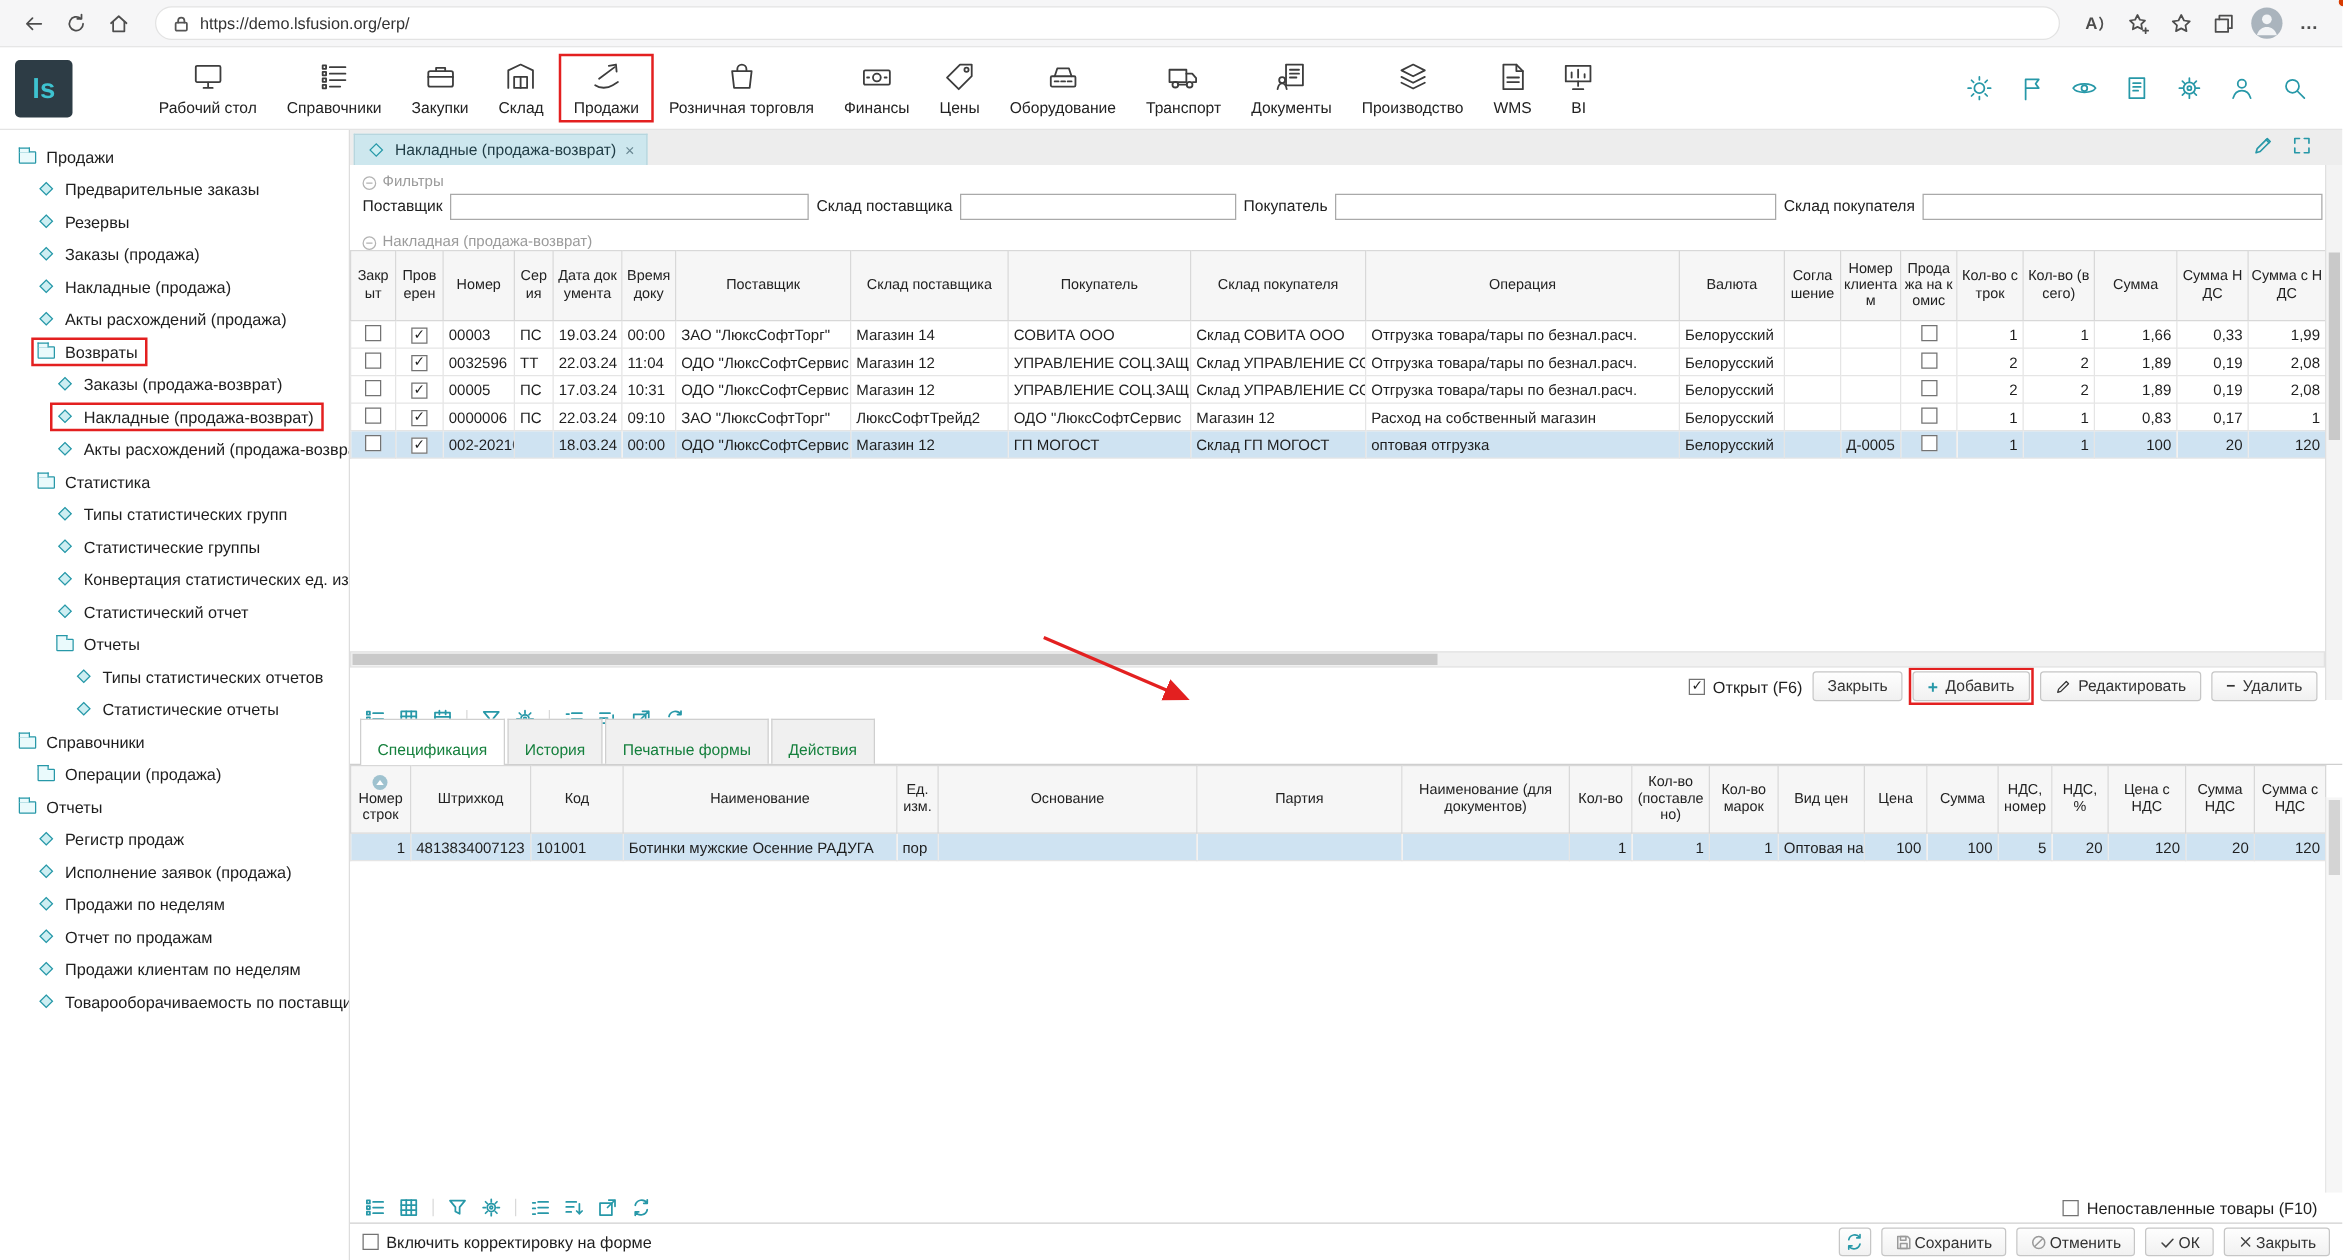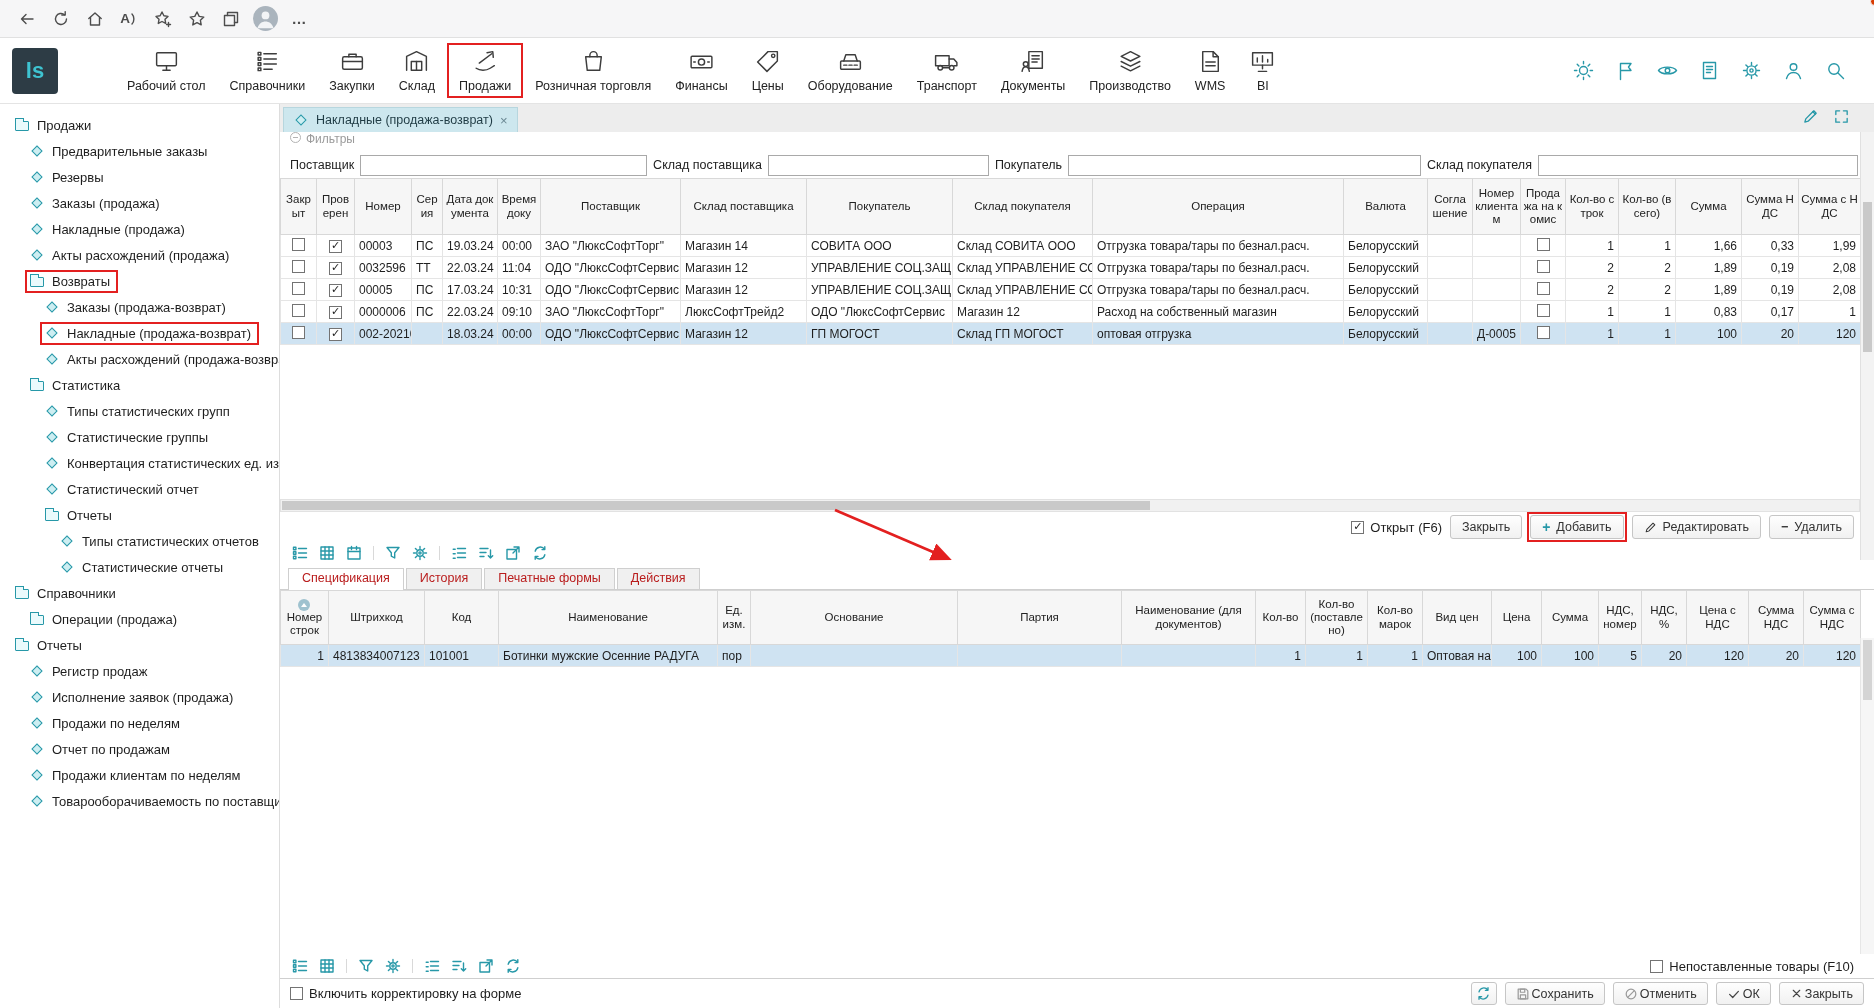--- a/index.html
+++ b/index.html
@@ -35,21 +35,21 @@
 .ti{display:inline-flex;width:16px;justify-content:center}
 .ti-leaf{width:8px;height:8px;background:#cdeef2;border:1px solid #2798a8;transform:rotate(45deg)}
 .ti-folder{width:14px;height:10px;border:1px solid #2798a8;background:#eafafc;position:relative;border-radius:1px;margin-top:2px}
 .ti-folder::before{content:"";position:absolute;top:-4px;left:-1px;width:7px;height:3px;border:1px solid #2798a8;border-bottom:none;background:#eafafc}
 
 .main{flex:1;display:flex;flex-direction:column;position:relative;background:#fff;min-width:0}
 .tabbar{height:28px;background:#ededed;display:flex;align-items:flex-end;padding-left:3px;position:relative;flex:0 0 auto}
 .tab{height:25px;background:#cde7ee;border:1px solid #b7d6de;border-bottom:none;display:flex;align-items:center;gap:7px;padding:0 9px;font-size:12.5px;color:#1f3b44}
 .tab-close{color:#6a8893;font-size:13px;line-height:1}
 .tabbar-actions{position:absolute;right:24px;top:4px;display:flex;gap:14px;color:#2798a8}
-.sec-title{height:20px;display:flex;align-items:flex-start;gap:5px;color:#9b9b9b;font-size:12px;padding-left:10px;flex:0 0 auto}
+.sec-title{height:20px;display:flex;align-items:flex-end;gap:5px;color:#9b9b9b;font-size:12px;padding-left:10px;flex:0 0 auto}
 .sec-title.h22{height:22px}
 .collapse{width:11px;height:11px;border:1px solid #b3b3b3;border-radius:50%;position:relative;flex:0 0 auto}
 .collapse::after{content:"";position:absolute;left:2px;right:2px;top:4px;height:1px;background:#b3b3b3}
 .frow{height:26px;display:flex;align-items:center;gap:6px;padding:0 16px 0 10px;font-size:12.5px;flex:0 0 auto}
 .flabel{white-space:nowrap;color:#222}
 .finput{height:21px;border:1px solid #a9a9a9;background:#fff;display:inline-flex;align-items:center;padding:0 3px;font-size:12.5px}
 .sel-text{background:#3297fd;color:#fff;padding:0 3px}
 .fselect{position:relative}
 .dd-arrow{width:0;height:0;border-left:4px solid transparent;border-right:4px solid transparent;border-top:5px solid #666;margin-left:auto}
 .w40{width:42px}.w452{width:452px}.w278{width:278px}.w287{width:287px}.w221{width:221px}.w353{width:353px}.grow{flex:1}
@@ -80,21 +80,21 @@
 .btn{height:24px;border:1px solid #c6c6c6;background:linear-gradient(#fefefe,#f1f1f1);border-radius:3px;padding:0 11px;font-size:12.5px;display:inline-flex;align-items:center;gap:6px;color:#333}
 .btn .plus{color:#2798a8;font-weight:bold;font-size:14px}
 .btn .minus{font-weight:bold}
 .redbox-wrap{outline:2px solid #e32020;outline-offset:1px;display:inline-flex}
 
 .tbar{height:22px;display:flex;align-items:center;gap:11px;padding-left:12px;flex:0 0 auto}
 .tbar.b{height:24px;padding-right:20px}
 .ticon{width:16px;height:16px;color:#2798a8;display:flex;align-items:center;justify-content:center}
 .tsep{width:1px;height:14px;background:#d9d9d9}
 .dtabs{height:26px;display:flex;align-items:flex-end;gap:2px;padding-left:8px;border-bottom:1px solid #cfcfcf;flex:0 0 auto}
-.dtab{padding:2px 13px 4px;border:1px solid #cfcfcf;border-bottom:none;background:#f0f0f0;font-size:12.5px;color:#b91c1c}
+.dtab{padding:17px 13px 4px;border:1px solid #cfcfcf;border-bottom:none;background:#f0f0f0;font-size:12.5px;color:#15803d}
 .dtab.active{background:#fff;margin-bottom:-1px;padding-bottom:5px}
 .dgrid{height:78px;overflow:hidden;flex:0 0 auto}
 .dspacer{flex:1}
 
 .footer{height:30px;border-top:1px solid #cfcfcf;display:flex;align-items:center;padding:0 10px;gap:8px;flex:0 0 auto}
 .footer .spacer{flex:1}
 .fbtn{height:23px;border:1px solid #c6c6c6;background:linear-gradient(#fefefe,#f1f1f1);border-radius:3px;padding:0 10px;font-size:12.5px;display:inline-flex;align-items:center;gap:2px;color:#333}
 .iconbtn{width:26px;padding:0;justify-content:center;color:#2798a8}
 
 .anno-arrow{position:absolute;left:545px;top:392px;z-index:5;pointer-events:none}
@@ -113,20 +113,29 @@
         <path d="M14.5 9A5.5 5.5 0 1 1 12.6 4.8"></path>
         <path d="M13.2 1.6V5h-3.4"></path>
       </svg>
     </span>
   <span class="bicon">
       <svg class="sv" width="18" height="18" viewBox="0 0 18 18" stroke-width="1.6">
         <path d="M2.8 8.6L9 3l6.2 5.6"></path>
         <path d="M4.5 7.5V15h9V7.5"></path>
       </svg>
     </span>
+  <div class="url-pill">
+    <span>
+        <svg class="sv" width="14" height="14" viewBox="0 0 14 14" stroke-width="1.3">
+          <rect x="2.5" y="6" width="9" height="6.5" rx="1"></rect>
+          <path d="M4.5 6V4.5a2.5 2.5 0 0 1 5 0V6"></path>
+        </svg>
+      </span>
+    <span class="url-text">https://demo.lsfusion.org/erp/</span>
+  </div>
   <span class="bicon">
       <span class="read-aloud">A</span>
       <svg class="sv" width="8" height="14" viewBox="0 0 8 14" stroke-width="1.3">
         <path d="M2 2c2.5 2.5 2.5 7.5 0 10"></path>
       </svg>
     </span>
   <span class="bicon">
       <svg class="sv" width="18" height="18" viewBox="0 0 18 18" stroke-width="1.3">
         <path d="M8 2l1.9 3.8 4.1.6-3 2.9.7 4.1L8 11.5l-3.7 1.9.7-4.1-3-2.9 4.1-.6z"></path>
         <path d="M14.5 12.5v4M12.5 14.5h4"></path>
@@ -603,20 +612,24 @@
       <span class="flabel">Поставщик</span>
       <span class="finput w287"></span>
       <span class="flabel">Склад поставщика</span>
       <span class="finput w221"></span>
       <span class="flabel">Покупатель</span>
       <span class="finput w353"></span>
       <span class="flabel">Склад покупателя</span>
       <span class="finput grow"></span>
     </div>
 
+    <div class="sec-title h22">
+        <span class="collapse"></span>
+        <span>Накладная (продажа-возврат)</span>
+      </div>
     <div class="grid-area">
       <table class="gt">
         <colgroup>
             <col style="width:36px">
             <col style="width:38px">
             <col style="width:57px">
             <col style="width:31px">
             <col style="width:55px">
             <col style="width:43px">
             <col style="width:140px">

